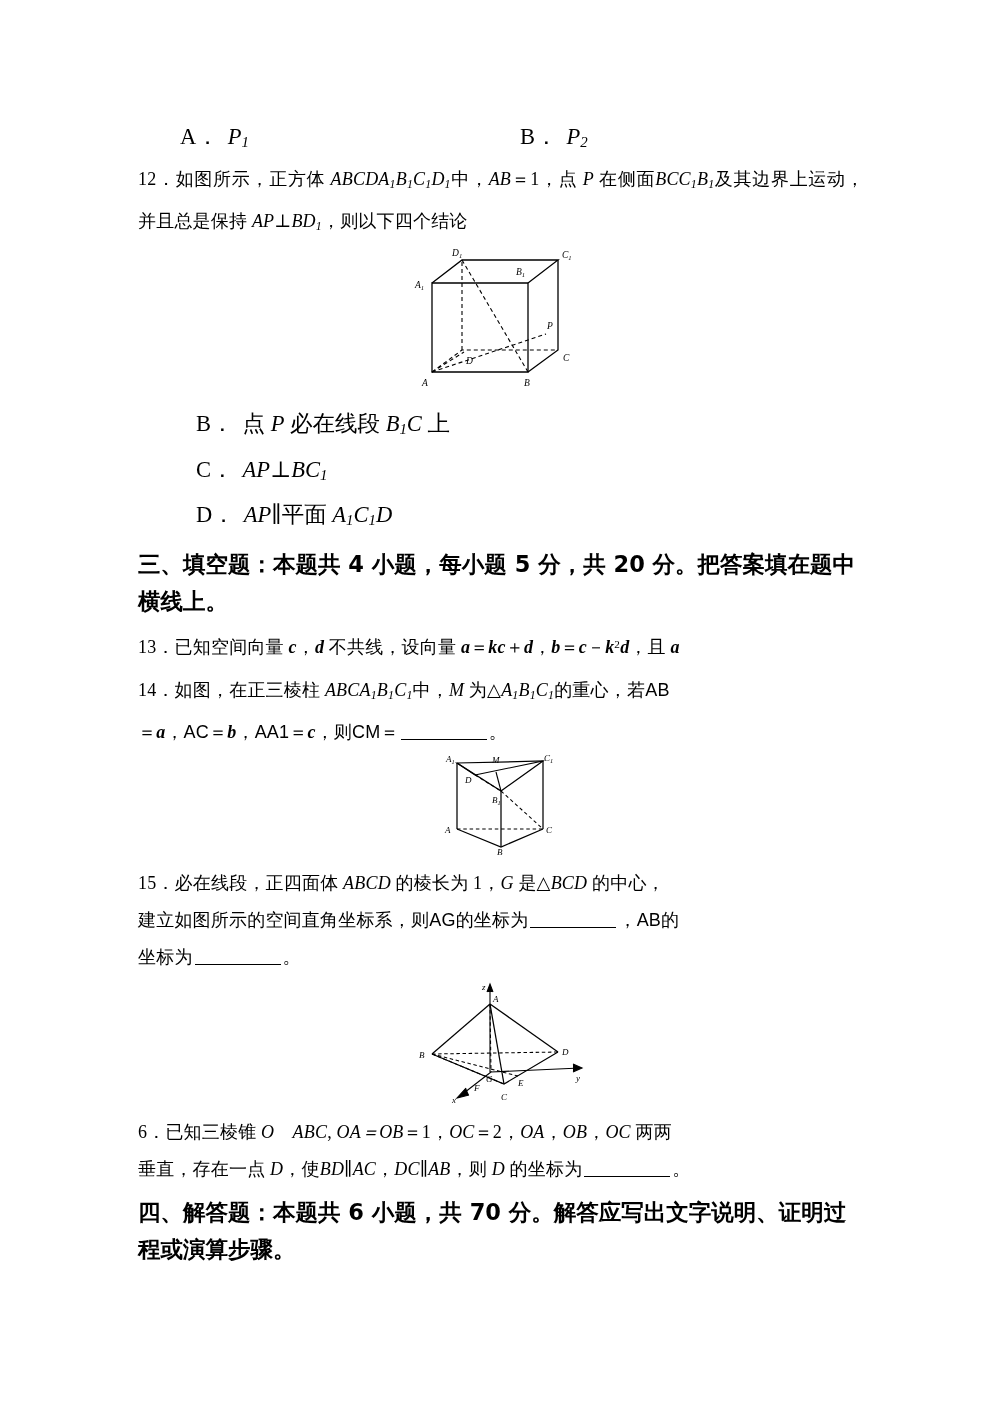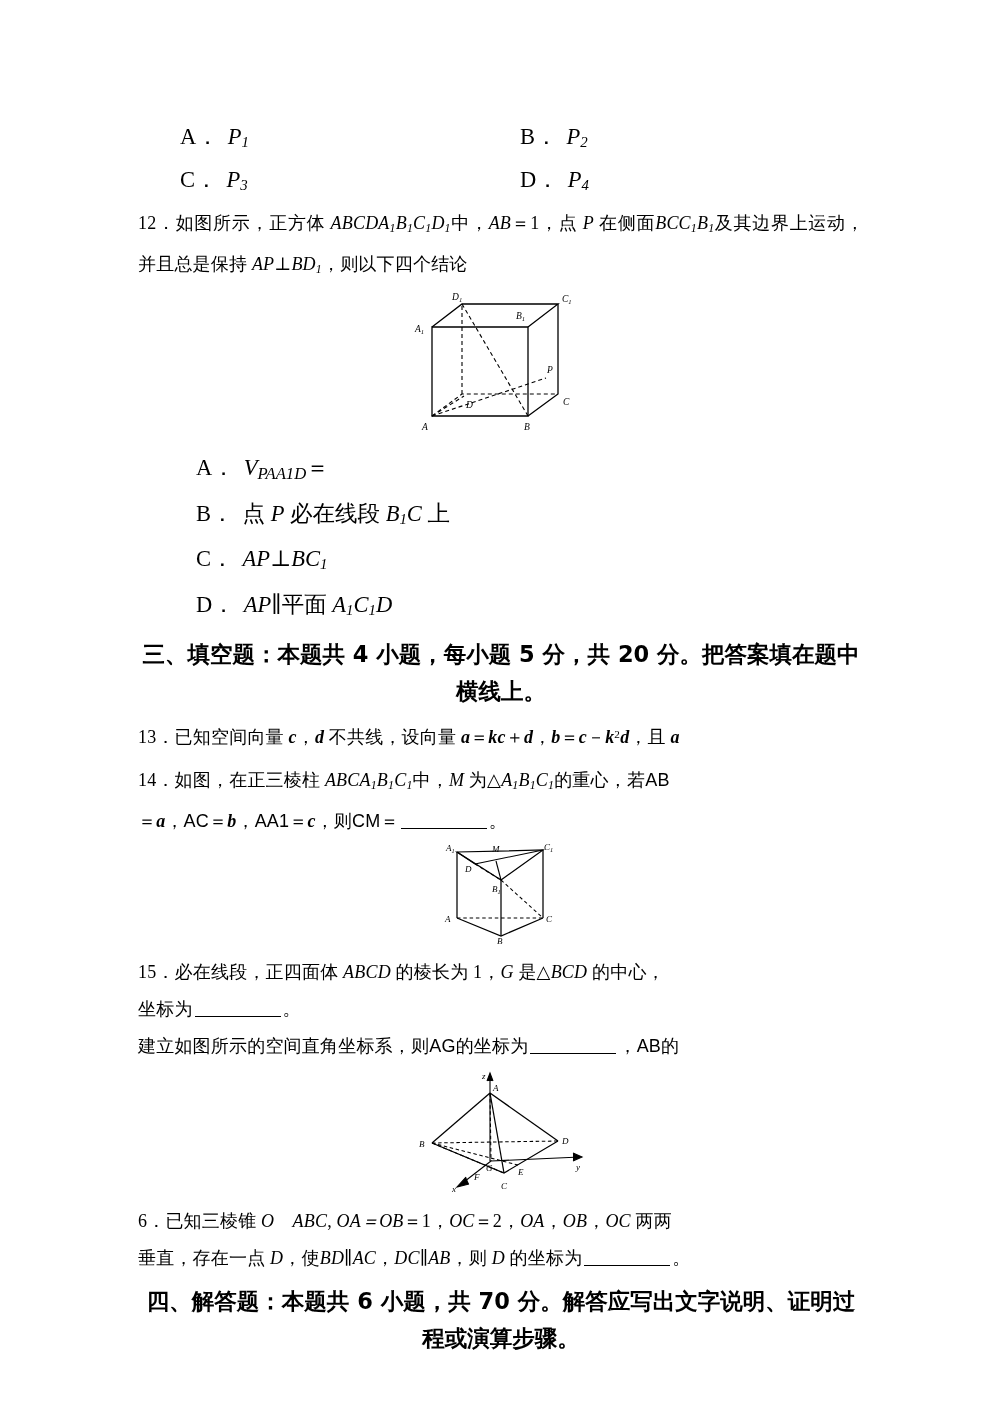--- a/index.html
+++ b/index.html
@@ -36,21 +36,20 @@
     text-align: justify;
     text-justify: inter-ideograph;
     letter-spacing: 0.2px;
   }
   .bold-head {
     font-size: 22.5px;
     line-height: 37px;
     font-weight: bold;
     font-family: "DejaVu Sans", "Liberation Sans", sans-serif;
     letter-spacing: 0px;
-    text-align: center;
   }
 
   .it { font-style: italic; }
   .bi { font-style: italic; font-weight: bold; }
   .sans { font-family: "Liberation Sans", "DejaVu Sans", sans-serif; }
   sub {
     font-size: 0.66em;
     vertical-align: -0.22em;
     font-style: italic;
   }
@@ -102,28 +101,20 @@
 
 <div class="page">
 <div class="content">
 
   <div class="opt-row">
     <div class="opt-col">
       <span class="opt-label">A．</span><span class="it">P</span><sub>1</sub>
     </div>
     <div class="opt-col">
       <span class="opt-label">B．</span><span class="it">P</span><sub>2</sub>
-    </div>
-  </div>
-  <div class="opt-row">
-    <div class="opt-col">
-      <span class="opt-label">C．</span><span class="it">P</span><sub>3</sub>
-    </div>
-    <div class="opt-col">
-      <span class="opt-label">D．</span><span class="it">P</span><sub>4</sub>
     </div>
   </div>
 
   <div class="qline">
     <span>12．</span><span>如图所示，正方体 </span><span class="it">ABCDA</span><sub>1</sub><span class="it">B</span><sub>1</sub><span class="it">C</span><sub>1</sub><span class="it">D</span><sub>1</sub><span>中，</span><span class="it">AB</span><span>＝1</span><span>，点 </span><span class="it">P</span><span> 在侧面</span><span class="it">BCC</span><sub>1</sub><span class="it">B</span><sub>1</sub><span>及其边界上运动，并且总是保持 </span><span class="it">AP⊥BD</span><sub>1</sub><span>，则以下四个结论</span>
   </div>
 
   <div class="fig">
     <svg width="190" height="150" viewBox="0 0 190 150">
       <g fill="none" stroke="#000" stroke-width="1.3">
@@ -155,23 +146,20 @@
         <text x="110" y="31">B<tspan font-size="6.6" dy="2">1</tspan></text>
         <text x="156" y="14">C<tspan font-size="6.6" dy="2">1</tspan></text>
         <text x="46" y="12">D<tspan font-size="6.6" dy="2">1</tspan></text>
         <text x="141" y="85">P</text>
       </g>
     </svg>
   </div>
   <div class="gap-m"></div>
 
   <div class="opt-single">
-    <span class="opt-label">A．</span><span class="it">V</span><sub style="font-size:0.74em;vertical-align:-0.26em;">PAA1D</sub><span>＝</span>
-  </div>
-  <div class="opt-single">
     <span class="opt-label">B．</span><span>点 </span><span class="it">P</span><span> 必在线段 </span><span class="it">B</span><sub>1</sub><span class="it">C</span><span> 上</span>
   </div>
   <div class="opt-single">
     <span class="opt-label">C．</span><span class="it">AP⊥BC</span><sub>1</sub>
   </div>
   <div class="opt-single">
     <span class="opt-label">D．</span><span class="it">AP∥</span><span>平面 </span><span class="it">A</span><sub>1</sub><span class="it">C</span><sub>1</sub><span class="it">D</span>
   </div>
   <div class="gap-s"></div>
 
@@ -229,24 +217,24 @@
         <text x="62" y="104">B</text>
       </g>
     </svg>
   </div>
   <div class="gap-m"></div>
 
   <div class="qline">
     <span>15．</span><span>必在线段，正四面体 </span><span class="it">ABCD</span><span> 的棱长为 1，</span><span class="it">G</span><span> 是△</span><span class="it">BCD</span><span> 的中心，</span>
   </div>
   <div class="qline">
+    <span>建立如图所示的空间直角坐标系，则</span><span class="sans">AG</span><span>的坐标为</span><span class="blank"></span><span>，</span><span class="sans">AB</span><span>的</span>
+  </div>
+  <div class="qline">
     <span>坐标为</span><span class="blank"></span><span>。</span>
-  </div>
-  <div class="qline">
-    <span>建立如图所示的空间直角坐标系，则</span><span class="sans">AG</span><span>的坐标为</span><span class="blank"></span><span>，</span><span class="sans">AB</span><span>的</span>
   </div>
 
   <div class="fig">
     <svg width="186" height="128" viewBox="0 0 186 128">
       <g fill="none" stroke="#000" stroke-width="1.25">
 
         <path d="M82,28 L24,78"></path>
         <path d="M82,28 L150,76"></path>
         <path d="M82,28 L96,108"></path>
 

